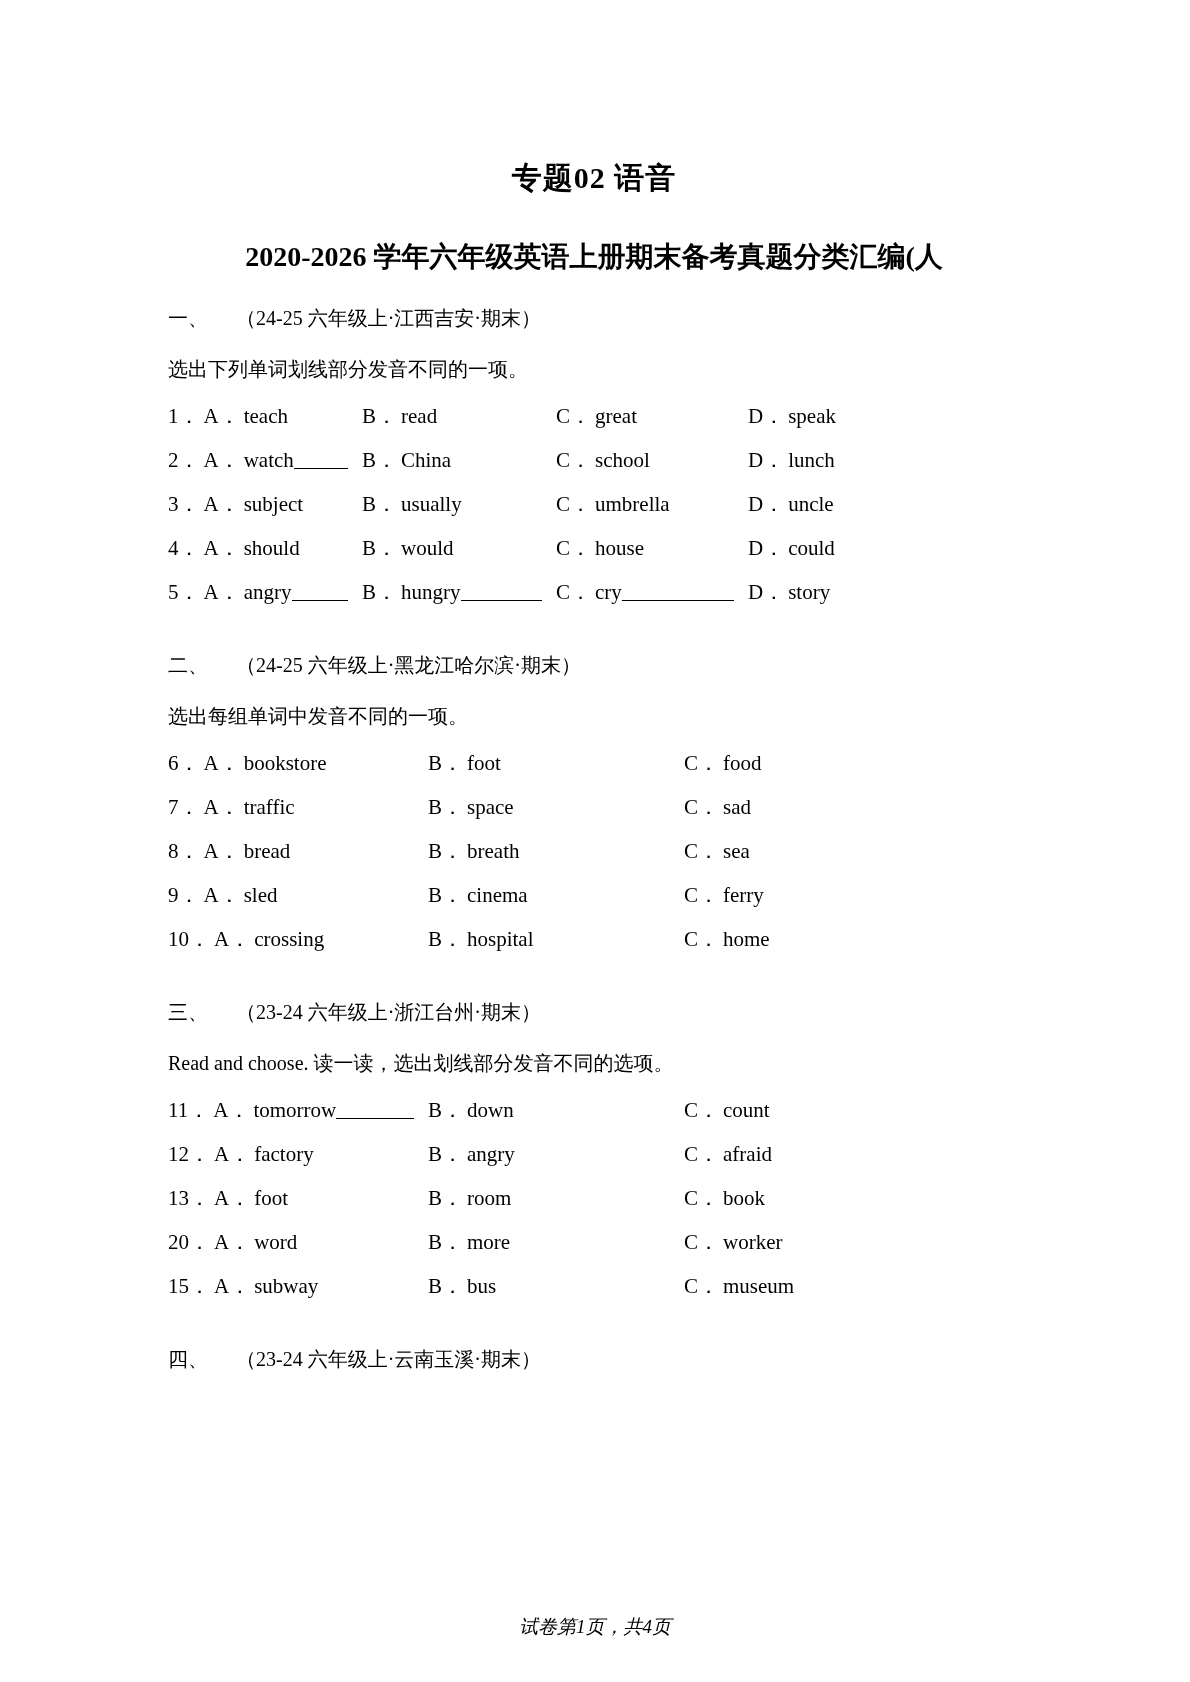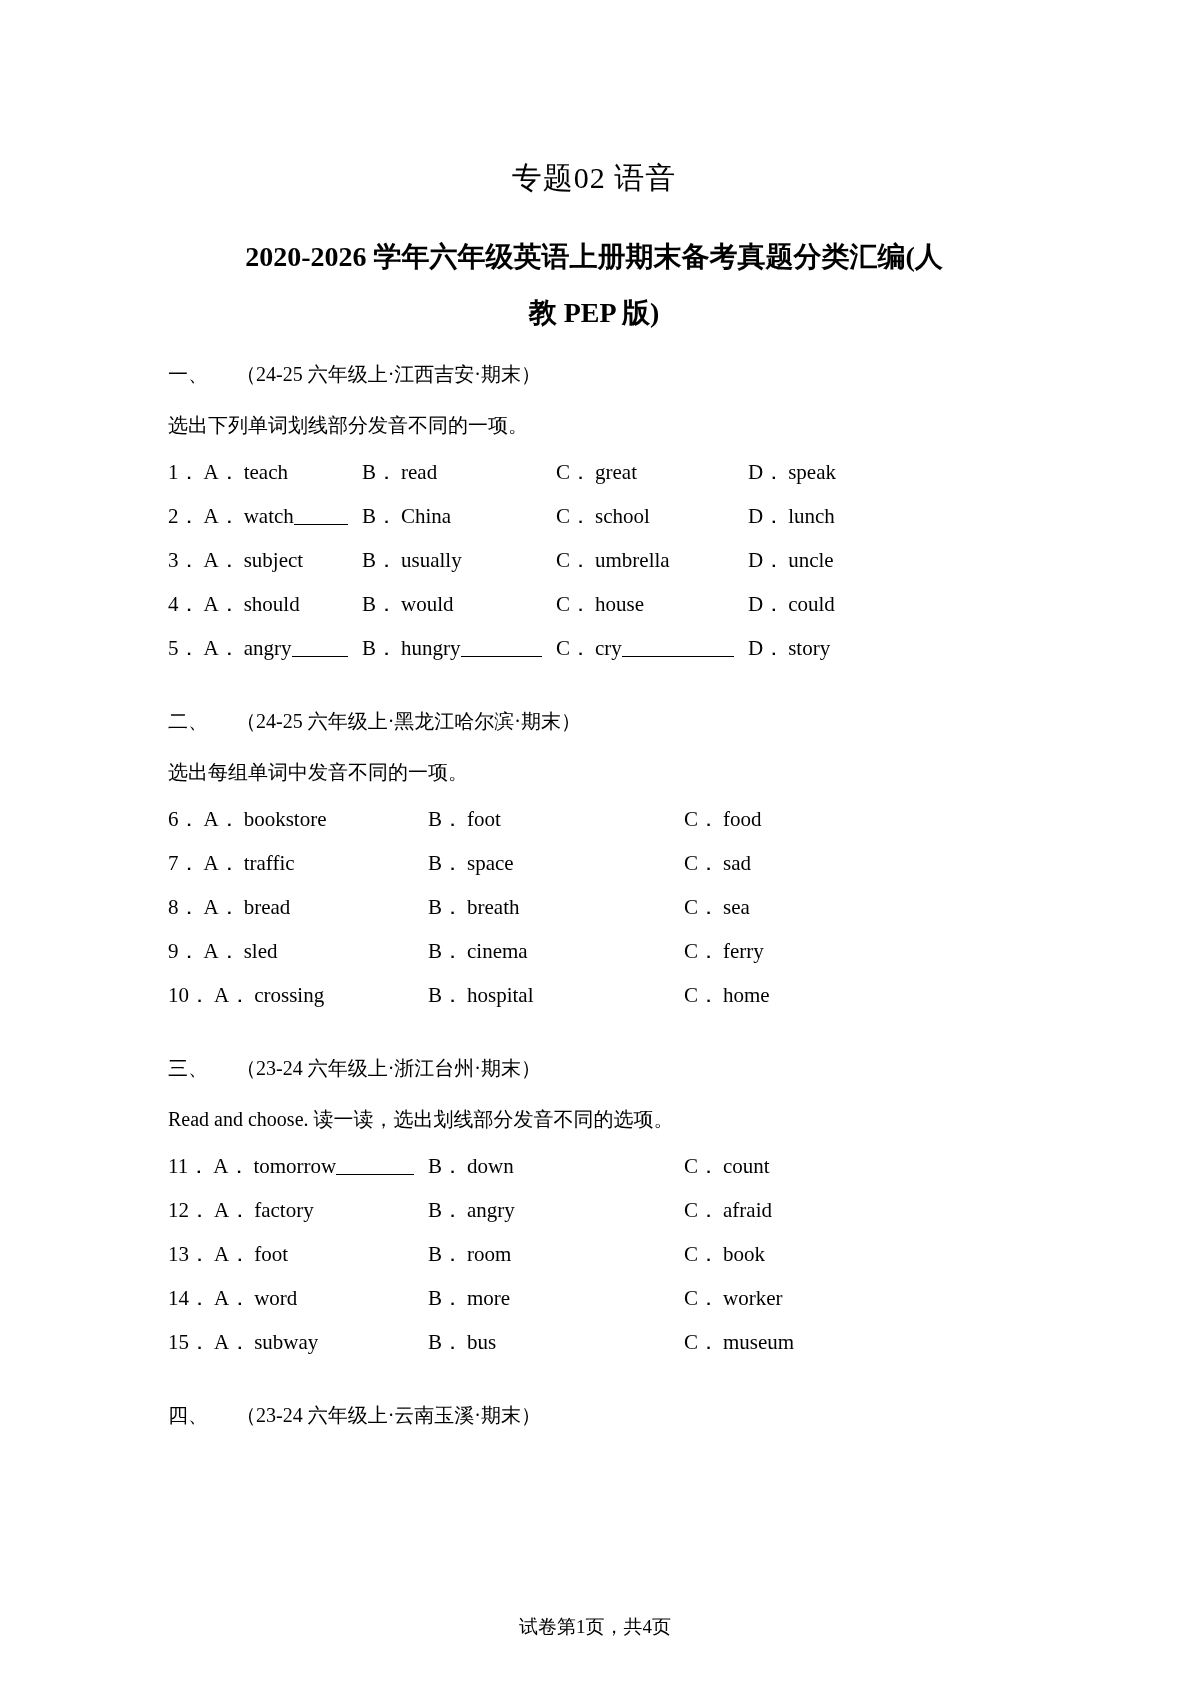--- a/index.html
+++ b/index.html
@@ -13,21 +13,21 @@
     width:1190px;
     height:1682px;
     margin:0 auto;
     background:#ffffff;
     padding:158px 170px 0 168px;
     overflow:hidden;
   }
   .title {
     text-align:center;
     font-size:30px;
-    font-weight:normal;
+    font-weight:bold;
     letter-spacing:1px;
     margin-bottom:30px;
   }
   .subtitle {
     text-align:center;
     font-size:28px;
     font-weight:bold;
     line-height:56px;
     margin-bottom:20px;
   }
@@ -62,30 +62,30 @@
     border-bottom:1px solid #000;
     margin-right:14px;
     transform:translateY(2px);
   }
   .footer {
     position:absolute;
     left:0; right:0;
     bottom:42px;
     text-align:center;
     font-size:19px;
+    font-style:italic;
   }
 </style>
 </head>
 <body>
 
 <div class="page">
   <h1 class="title">专题02 语音</h1>
   <div class="subtitle">
     <div>2020-2026 学年六年级英语上册期末备考真题分类汇编(人</div>
-    <div>教 PEP 版)</div>
   </div>
 
   <div class="sections">
       <section class="section">
         <div class="sec-head"><span class="sec-num">一、</span><span class="sec-src">（24-25 六年级上·江西吉安·期末）</span></div>
         <div class="sec-inst">选出下列单词划线部分发音不同的一项。</div>
         <div class="q-row cols4">
           <div class="opt">
             <span class="q-num">1．</span>
             <span class="opt-label">A．</span>
@@ -308,21 +308,21 @@
             <span class="opt-label">B．</span>
             <span class="word"><span>r</span><span class="ul">oo</span><span>m</span></span>
           </div>
           <div class="opt">
             <span class="opt-label">C．</span>
             <span class="word"><span>b</span><span class="ul">oo</span><span>k</span></span>
           </div>
         </div>
         <div class="q-row cols3">
           <div class="opt">
-            <span class="q-num">14．</span>
+            <span class="q-num">20．</span>
             <span class="opt-label">A．</span>
             <span class="word"><span>w</span><span class="ul">or</span><span>d</span></span>
           </div>
           <div class="opt">
             <span class="opt-label">B．</span>
             <span class="word"><span>m</span><span class="ul">or</span><span>e</span></span>
           </div>
           <div class="opt">
             <span class="opt-label">C．</span>
             <span class="word"><span>w</span><span class="ul">or</span><span>ker</span></span>

